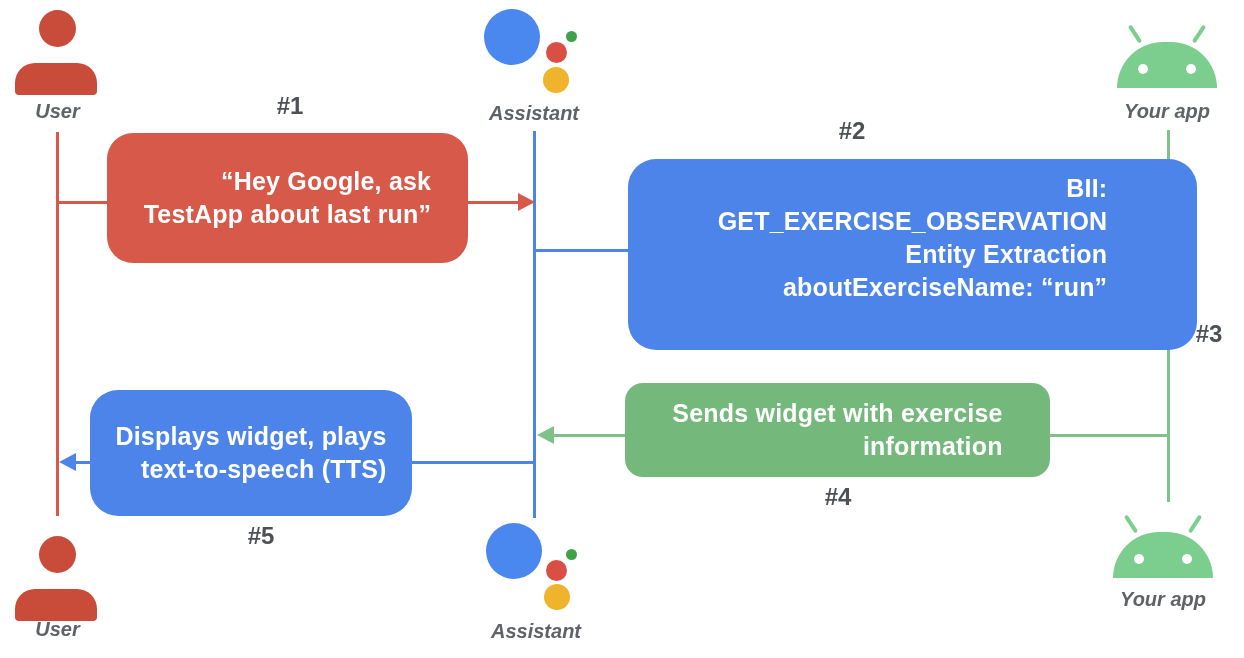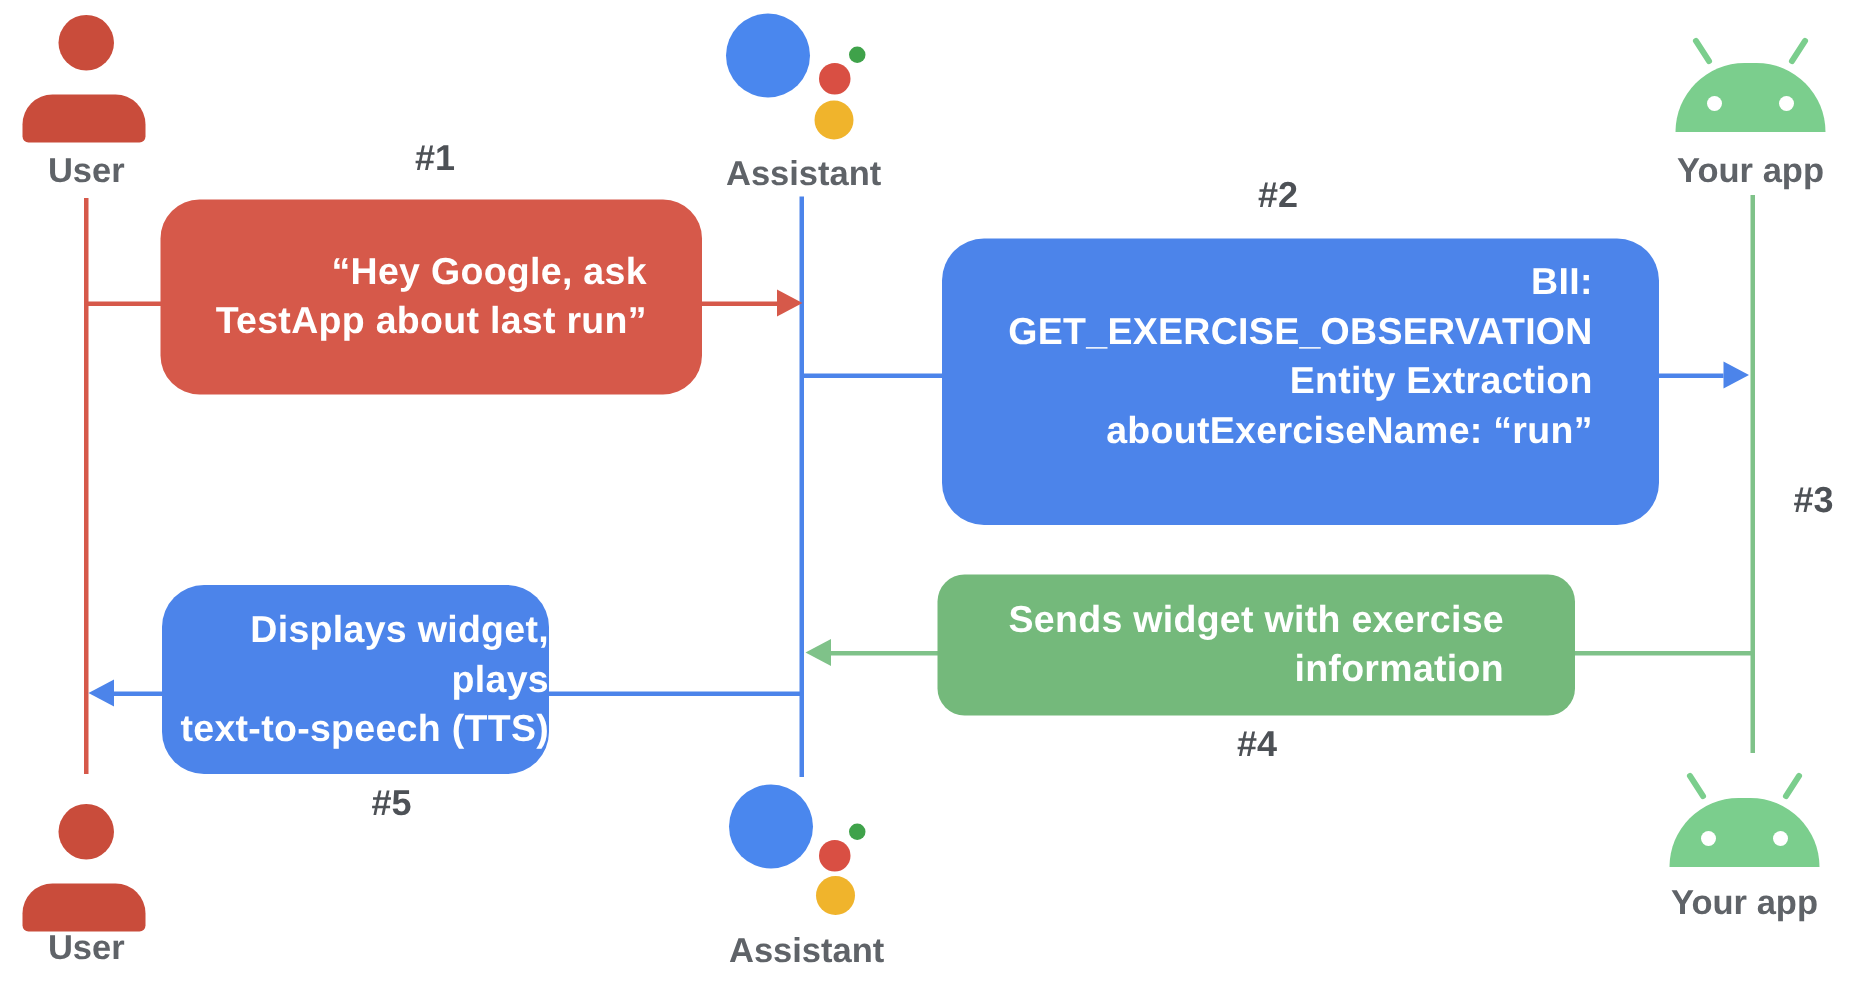--- a/index.html
+++ b/index.html
@@ -32,21 +32,21 @@
   
   .msg{position:absolute; z-index:2; display:flex; align-items:center; justify-content:center;
        color:#fff; text-align:center; font-size:25px; line-height:33px; letter-spacing:.2px;}
   .msg-text{white-space:pre-line;text-align:right;}
   .msg.red{background:var(--red-box); border-radius:26px;}
   .msg.blue{background:var(--blue-box); border-radius:28px;}
   .msg.green{background:var(--green-box); border-radius:18px;}
   .msg.top-align{align-items:flex-start; padding-top:13px; box-sizing:border-box;}
   
   .actor-label{position:absolute; left:0; right:0; text-align:center;
-               color:var(--label-gray); font-size:23px; z-index:3;}
+               color:var(--label-gray); font-size:20px; z-index:3;font-style:italic;}
   .step-label{position:absolute; transform:translateX(-50%); color:var(--step-gray);
               font-size:24px; z-index:3;}
   
   .actor{position:absolute; z-index:2;}
   
   .person-head{position:absolute; width:37px; height:37px; border-radius:50%; background:var(--red-icon);}
   .person-body{position:absolute; width:82px; height:32px; border-radius:20px 20px 4px 4px; background:var(--red-icon);}
   
   .as-blue{position:absolute; width:56px; height:56px; border-radius:50%; background:var(--blue-icon);}
   .as-red{position:absolute; width:21px; height:21px; border-radius:50%; background:var(--assistant-red);}
@@ -77,31 +77,31 @@
   <div class="conn green" style="left:553px; top:433.5px; width:615px;"></div>
   <div class="arrow left green" style="left:537px; top:426px;"></div>
 
   <div class="conn blue" style="left:75px; top:460.5px; width:460px;"></div>
   <div class="arrow left blue" style="left:59px; top:453px;"></div>
 
   <div class="msg red" style="left:107px; top:133px; width:361px; height:130px;">
     <span class="msg-text">“Hey Google, ask
 TestApp about last run”</span>
   </div>
-  <div class="msg blue top-align" style="left:628px; top:159px; width:478px; height:191px;">
+  <div class="msg blue top-align" style="left:628px; top:159px; width:569px; height:191px;">
     <span class="msg-text">BII:
 GET_EXERCISE_OBSERVATION
 Entity Extraction
 aboutExerciseName: “run”</span>
   </div>
   <div class="msg green" style="left:625px; top:383px; width:425px; height:94px;">
     <span class="msg-text">Sends widget with exercise
 information</span>
   </div>
-  <div class="msg blue" style="left:108px; top:390px; width:258px; height:126px;">
+  <div class="msg blue" style="left:90px; top:390px; width:322px; height:126px;">
     <span class="msg-text">Displays widget, plays
 text-to-speech (TTS)</span>
   </div>
 
   <div class="step-label" style="left:290px;  top:92px;">#1</div>
   <div class="step-label" style="left:852px;  top:117px;">#2</div>
   <div class="step-label" style="left:1209px; top:320px;">#3</div>
   <div class="step-label" style="left:838px;  top:483px;">#4</div>
   <div class="step-label" style="left:261px;  top:522px;">#5</div>
 

